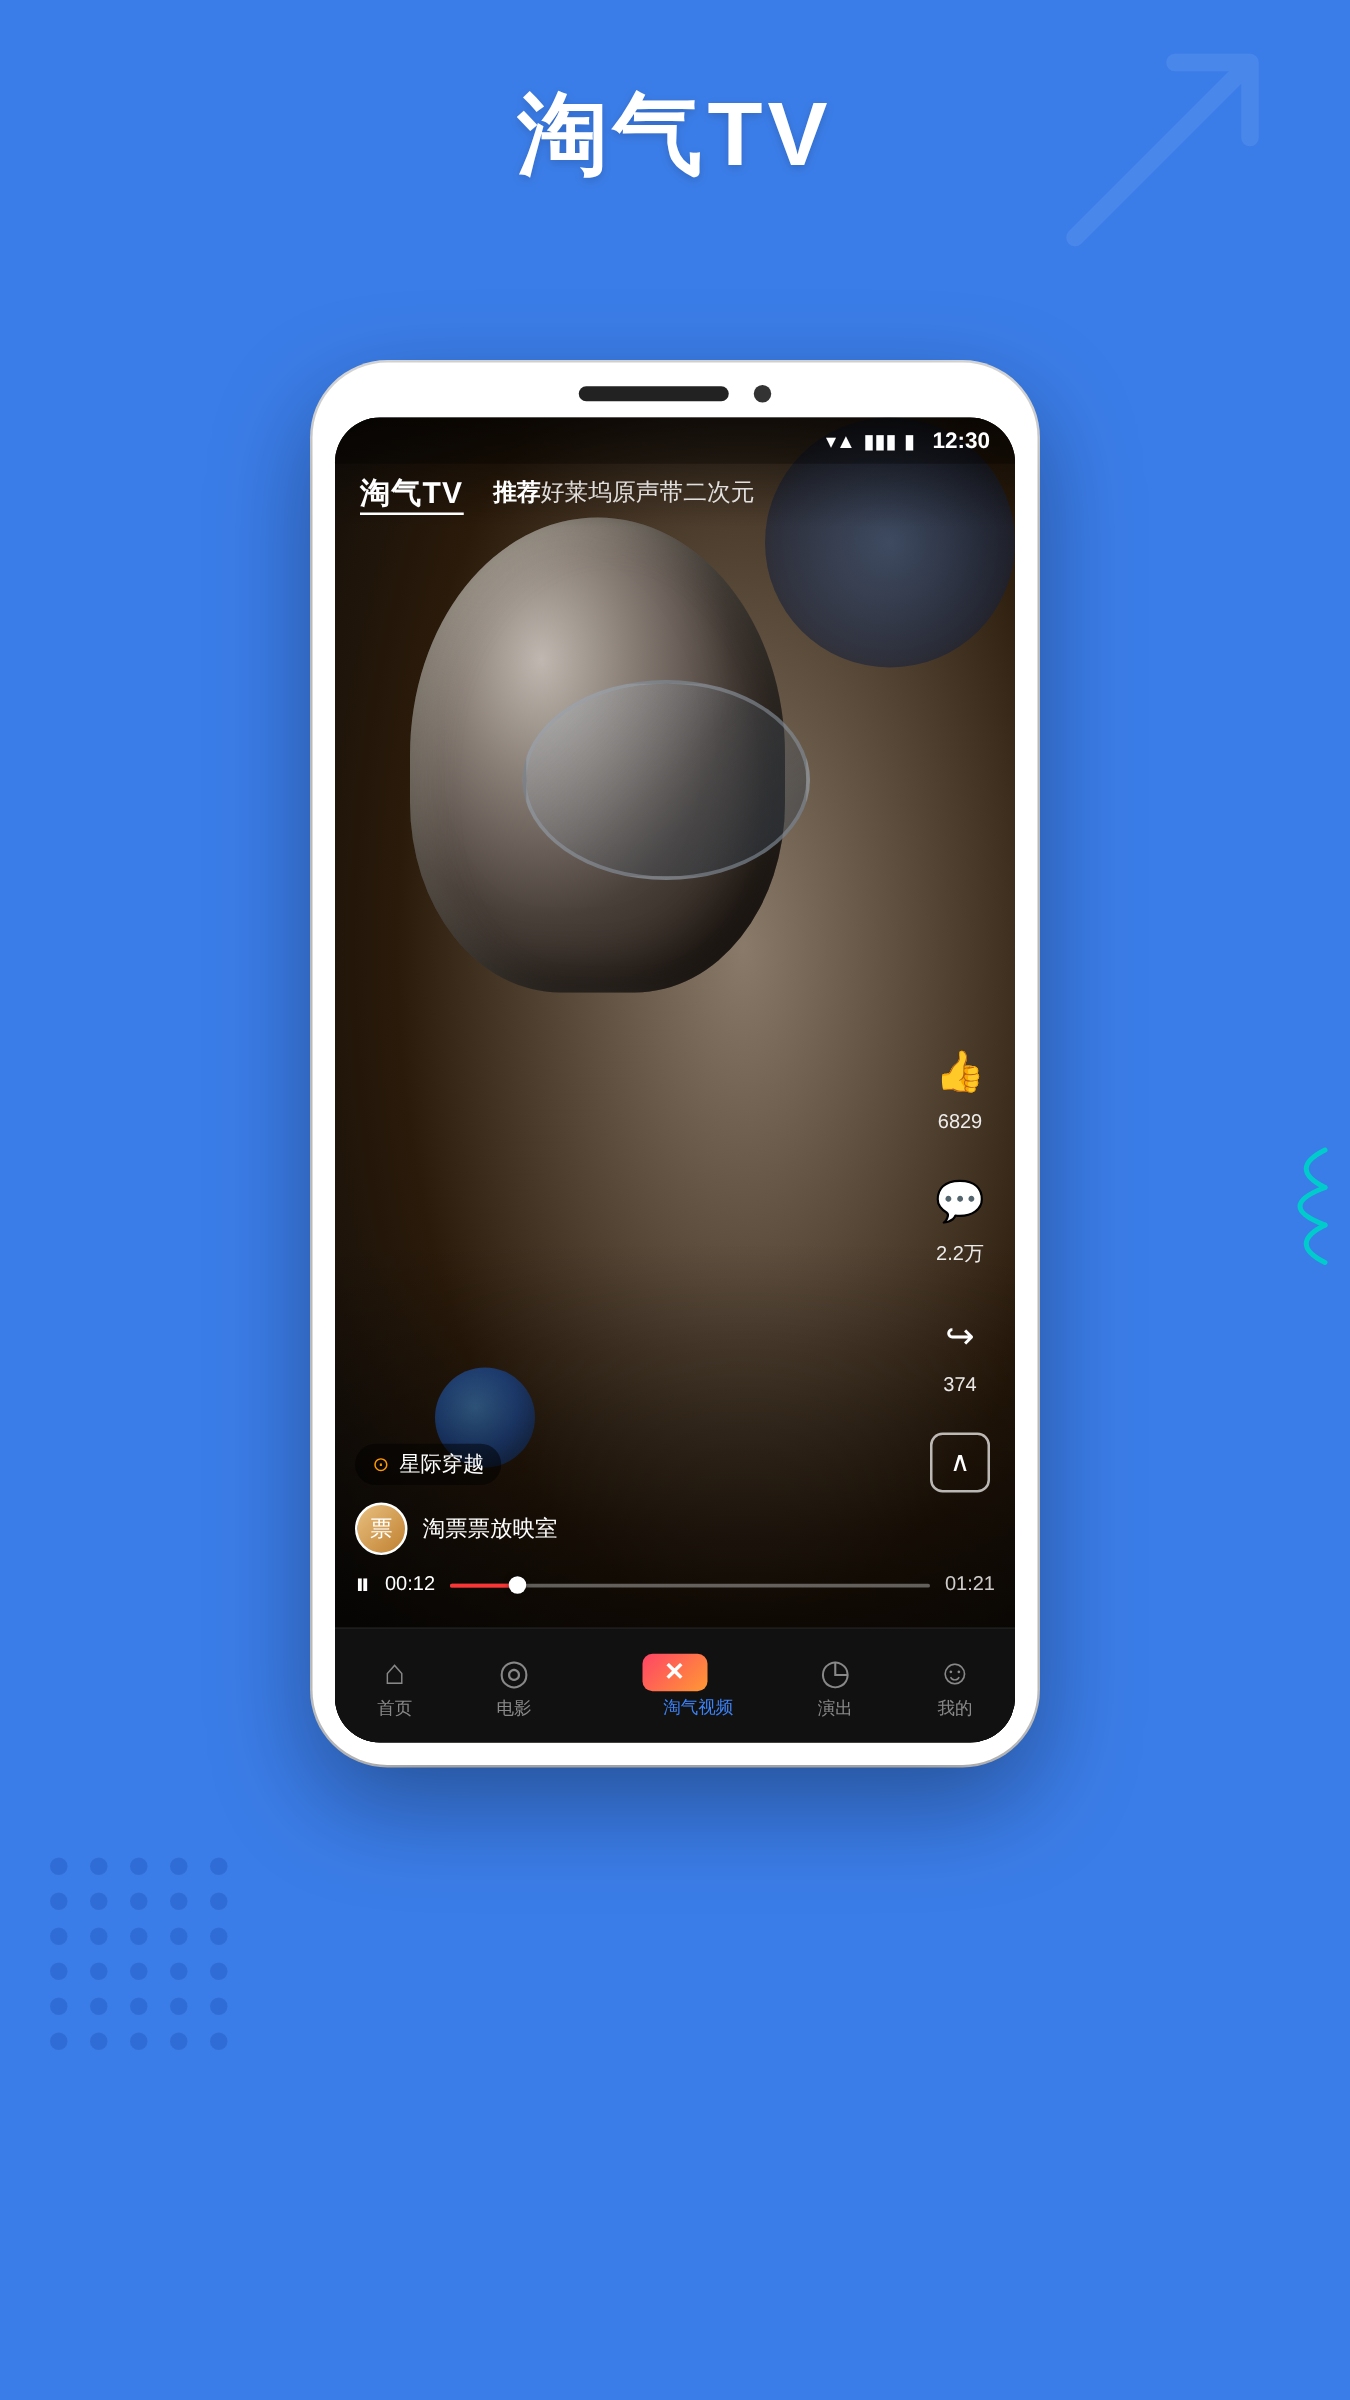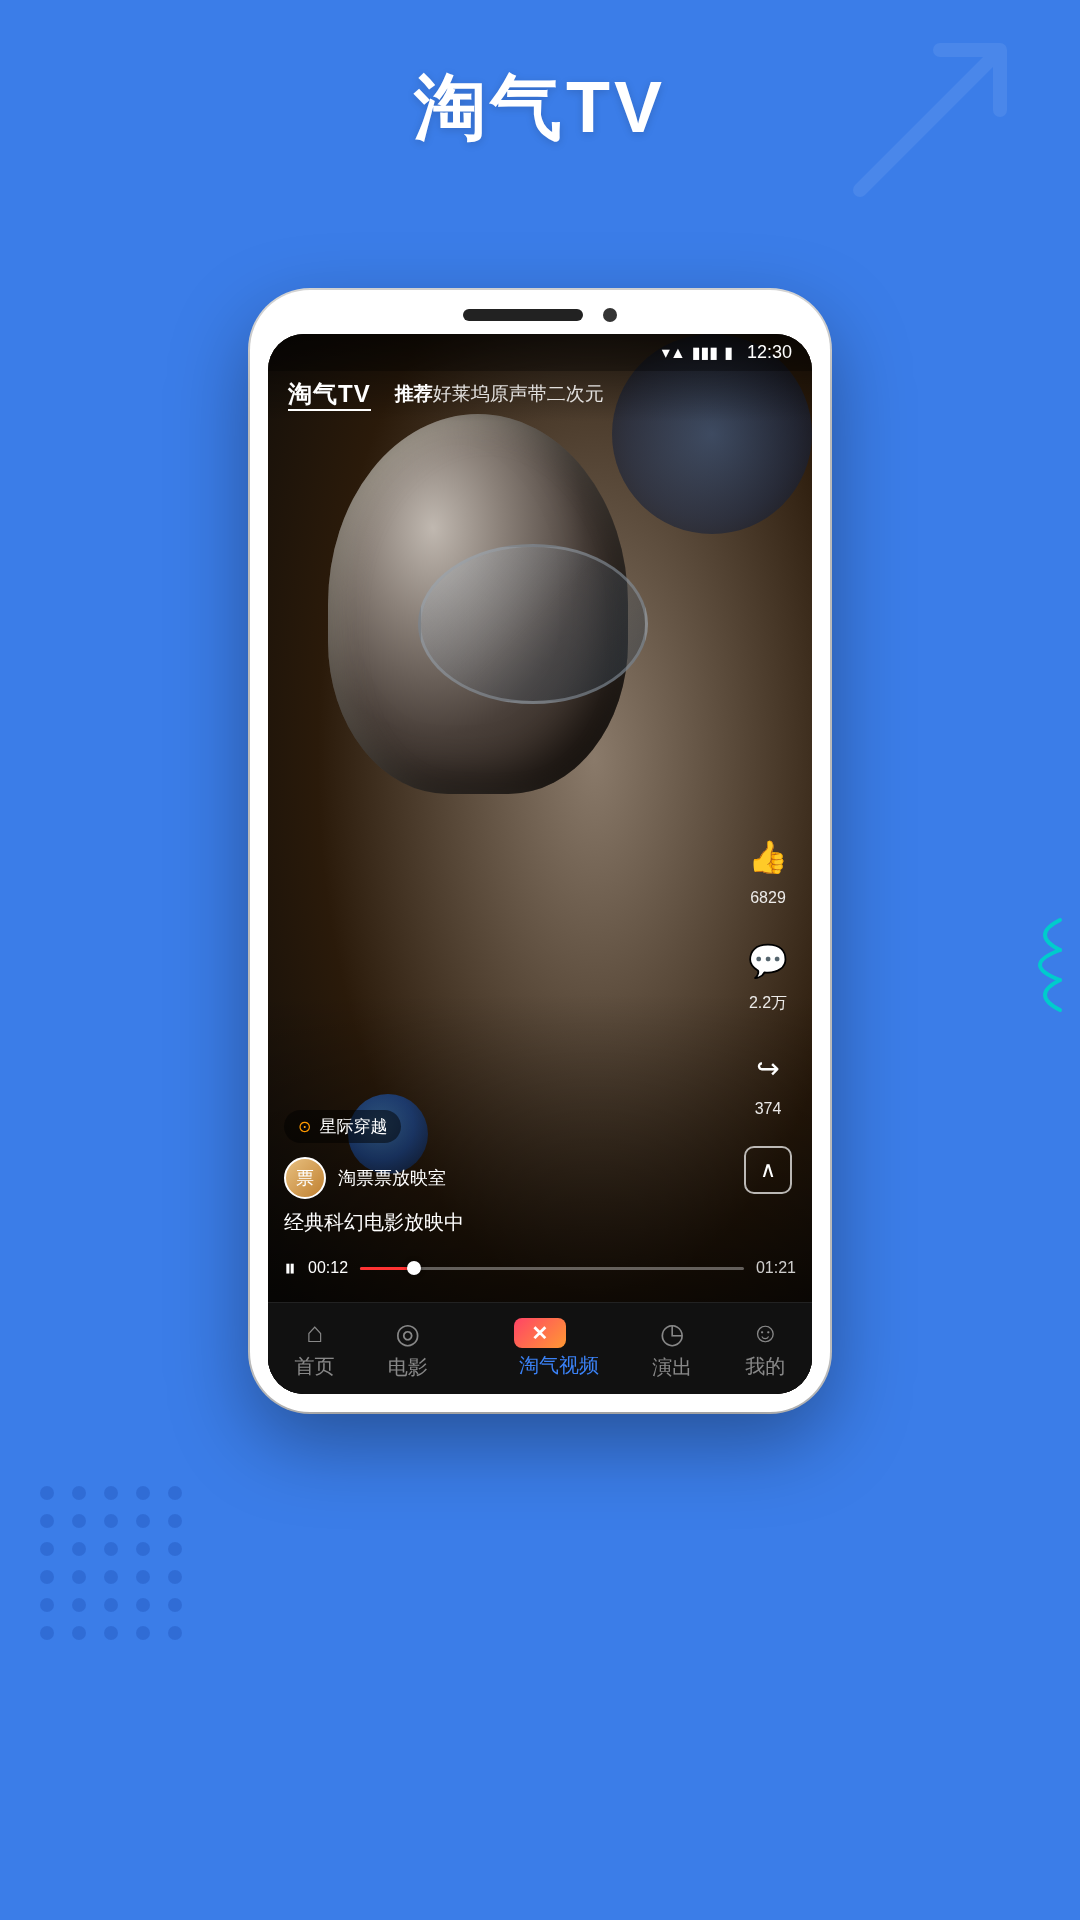--- a/index.html
+++ b/index.html
@@ -121,21 +121,21 @@
       z-index: 10;
     }
     .status-icons {
       display: flex;
       align-items: center;
       gap: 6px;
     }
     .status-time {
       color: white;
       font-size: 18px;
-      font-weight: 400;
+      font-weight: 700;
       margin-left: 8px;
     }
     .wifi-icon, .signal-icon, .battery-icon {
       color: white;
       font-size: 16px;
     }
 
     
     .app-nav {
       display: flex;
@@ -384,21 +384,21 @@
       display: flex;
       flex-direction: column;
       align-items: center;
       gap: 4px;
     }
     .nav-icon {
       font-size: 28px;
       color: rgba(255,255,255,0.5);
     }
     .nav-text {
-      font-size: 20px;
+      font-size: 14px;
       color: rgba(255,255,255,0.5);
     }
     .nav-text.active-nav {
       color: #3b82f6;
       margin-left: 38px;
     }
 
     
     .wave-decoration {
       position: absolute;
@@ -524,21 +524,20 @@
 
       <div class="bottom-overlay">
         <div class="content-tag">
           <span class="content-tag-icon">⊙</span>
           <span class="content-tag-text">星际穿越</span>
         </div>
         <div class="user-row">
           <div class="user-avatar">票</div>
           <div class="user-name">淘票票放映室</div>
         </div>
-        <div class="video-desc">经典科幻电影放映中</div>
 
         
         <div class="progress-row">
           <div class="pause-btn">⏸</div>
           <div class="time-current">00:12</div>
           <div class="progress-track">
             <div class="progress-fill"></div>
             <div class="progress-thumb"></div>
           </div>
           <div class="time-total">01:21</div>

